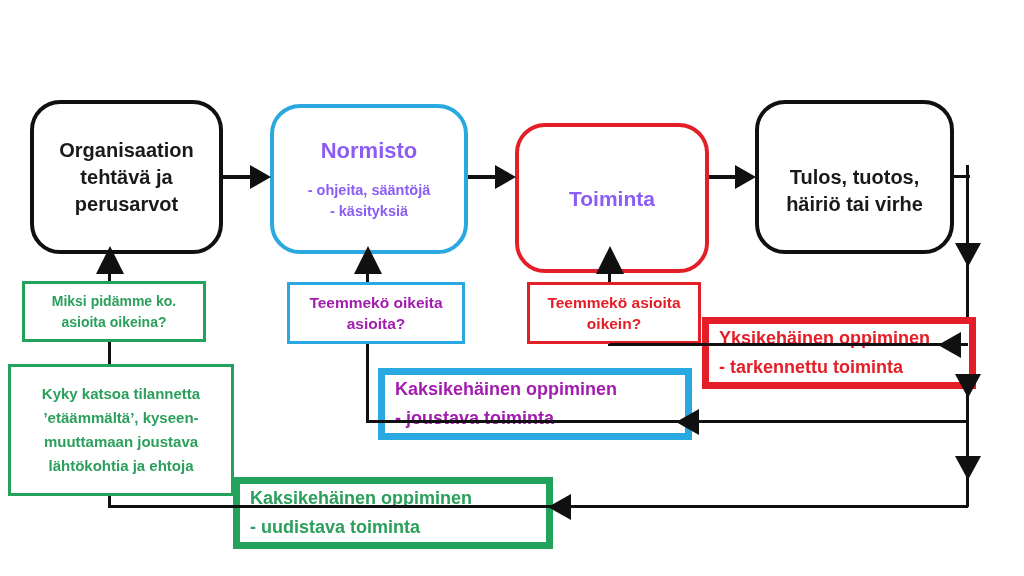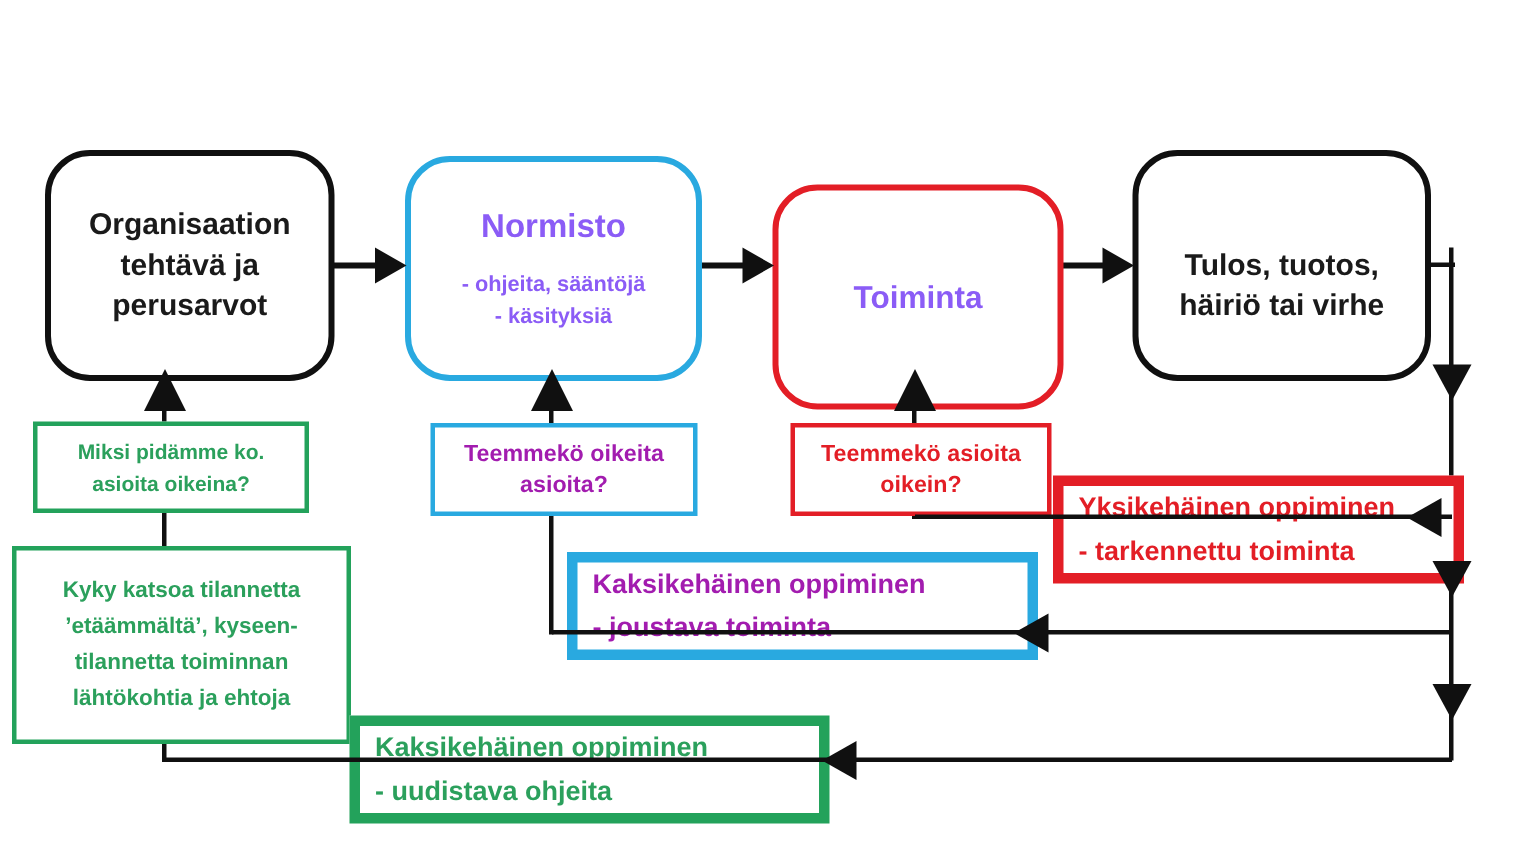--- a/index.html
+++ b/index.html
@@ -84,37 +84,37 @@
     <div style="max-width:150px;">Teemmekö oikeita asioita?</div>
   </div>
 
   <div class="smallbox red" style="left:527px;top:282px;width:168px;height:56px;font-size:15.5px;line-height:21px;">
     <div style="max-width:150px;">Teemmekö asioita oikein?</div>
   </div>
 
   <div class="smallbox green" style="left:8px;top:364px;width:220px;height:126px;font-size:15px;line-height:24px;">
     <div>Kyky katsoa tilannetta</div>
     <div>’etäämmältä’, kyseen-</div>
-    <div>tilannetta  toiminnan</div>
+    <div>muuttamaan  joustava</div>
     <div>lähtökohtia ja ehtoja</div>
   </div>
 
   <div class="loopbox red" style="left:702px;top:317px;width:250px;height:58px;">
     <div class="t">Yksikehäinen oppiminen</div>
     <div class="t">- tarkennettu toiminta</div>
   </div>
 
   <div class="loopbox blue" style="left:378px;top:368px;width:290px;height:58px;">
     <div class="t">Kaksikehäinen oppiminen</div>
     <div class="t">- joustava toiminta</div>
   </div>
 
   <div class="loopbox green" style="left:233px;top:477px;width:296px;height:58px;">
     <div class="t">Kaksikehäinen oppiminen</div>
-    <div class="t">- uudistava ohjeita</div>
+    <div class="t">- uudistava toiminta</div>
   </div>
 
   <div class="overline" style="left:610px;top:343px;width:358px;height:3px;"></div>
   <div class="tri arr-left" style="left:938px;top:332px;"></div>
 
   <div class="overline" style="left:368px;top:420px;width:600px;height:3px;"></div>
   <div class="tri arr-left" style="left:676px;top:409px;"></div>
 
   <div class="overline" style="left:108px;top:505px;width:860px;height:3px;"></div>
   <div class="tri arr-left" style="left:548px;top:494px;"></div>

